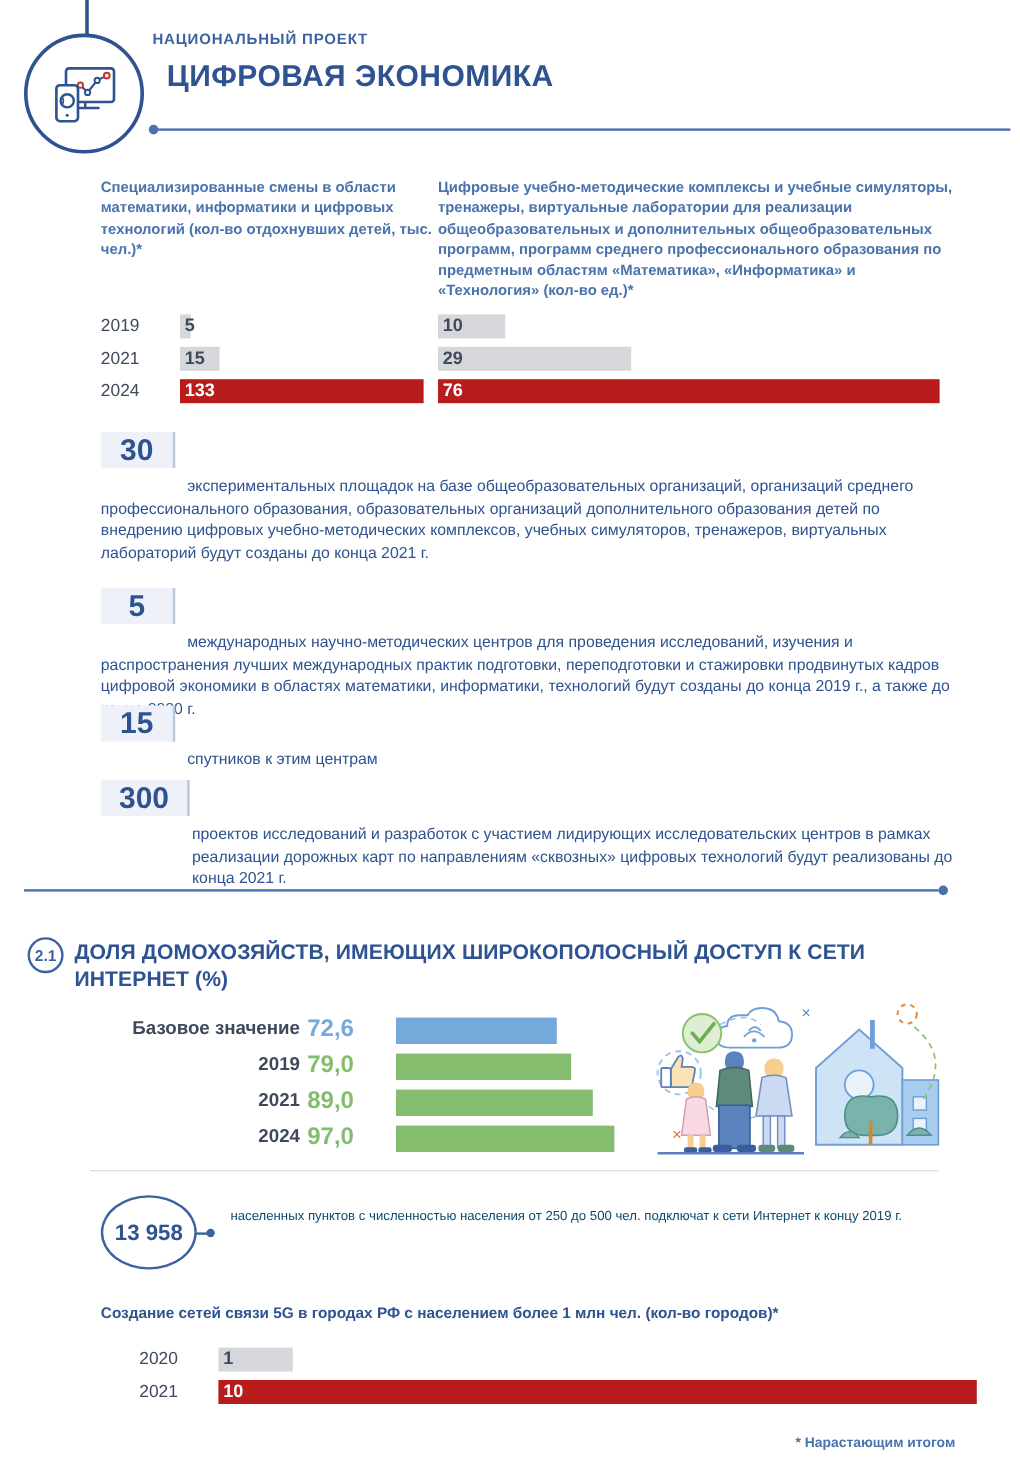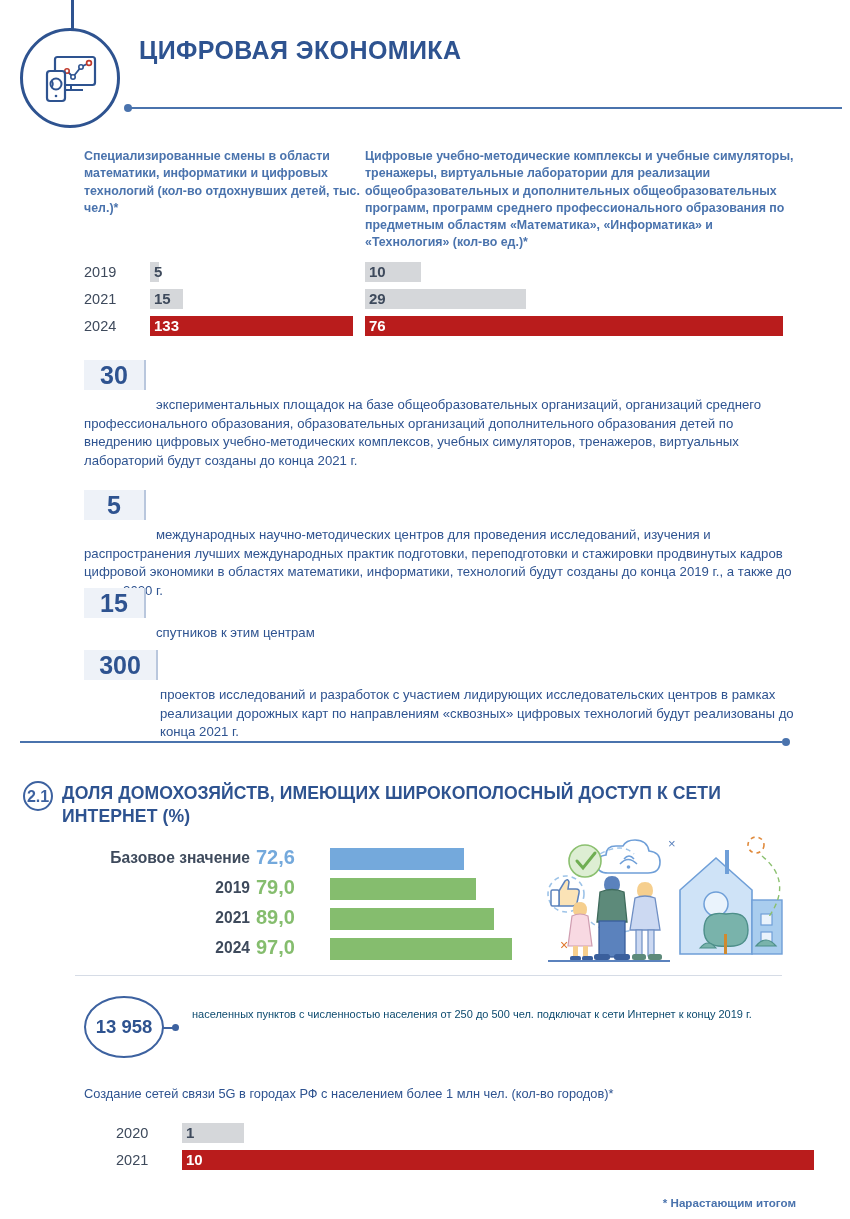--- a/index.html
+++ b/index.html
@@ -94,21 +94,21 @@
   .mid-rule::after {
     content: ""; position: absolute; right: -8px; top: -3px;
     width: 8px; height: 8px; border-radius: 50%; background: #4a73ad;
   }
 
   
   .sec-badge {
     position: absolute; left: 23px; top: 781px;
     width: 30px; height: 30px; border-radius: 50%;
     border: 2px solid #3d62a0; color: #3d62a0;
-    font-size: 16px; font-weight: bold;
+    font-size: 13px; font-weight: bold;
     text-align: center; line-height: 27px;
   }
   .sec-title {
     position: absolute; left: 62px; top: 782px; width: 700px;
     font-size: 17.6px; font-weight: bold; line-height: 23px;
     color: #2e5390; letter-spacing: 0.1px;
   }
 
   
   .bargroup-bb { position: absolute; left: 0; top: 845px; width: 560px; }
@@ -154,21 +154,21 @@
     width: 12px; height: 2px; background: #3d62a0;
   }
   .circle-fact .ctext {
     position: absolute; left: 192px; top: 9px; width: 600px;
     font-size: 11px; line-height: 19px; color: #0c4a6e;
   }
 
   
   .g5-title {
     position: absolute; left: 84px; top: 1086px; width: 720px;
-    font-size: 12.8px; font-weight: normal; color: #2e5390;
+    font-size: 12.8px; font-weight: bold; color: #2e5390;
   }
   .bargroup-5g { position: absolute; left: 0; top: 1123px; width: 850px; padding-left: 32px; }
 
   .footnote {
     position: absolute; right: 54px; top: 1196px;
     font-size: 11.6px; color: #4a73ad; font-weight: bold;
   }
 </style>
 </head>
 <body>
@@ -185,20 +185,21 @@
       <circle cx="42" cy="20" r="2.2" fill="#fff" stroke="#2e5390" stroke-width="1.6"></circle>
       <circle cx="50" cy="16" r="2.4" fill="#fff" stroke="#c0392b" stroke-width="1.7"></circle>
       <path d="M32 38 L32 43 M26 43 L44 43" fill="none" stroke="#2e5390" stroke-width="2"></path>
       <rect x="8" y="24" width="18" height="30" rx="3" fill="#fff" stroke="#2e5390" stroke-width="2.2"></rect>
       <circle cx="17" cy="37" r="5.5" fill="#fff" stroke="#2e5390" stroke-width="2"></circle>
       <path d="M12.5 33.5 a5.5 5.5 0 0 1 0 7" fill="none" stroke="#2e5390" stroke-width="1.6"></path>
       <circle cx="17" cy="49" r="1.3" fill="#2e5390"></circle>
     </svg>
   </div>
   <div class="header-text">
+    <div class="kicker">НАЦИОНАЛЬНЫЙ ПРОЕКТ</div>
     <div class="main-title">ЦИФРОВАЯ ЭКОНОМИКА</div>
   </div>
   <div class="header-rule"></div>
 </div>
 
 <div class="caption-row">
   <div class="cap cap-left">Специализированные смены в области математики, информатики и цифровых технологий (кол-во отдохнувших детей, тыс. чел.)*</div>
   <div class="cap cap-right">Цифровые учебно-методические комплексы и учебные симуляторы, тренажеры, виртуальные лаборатории для реализации общеобразовательных и дополнительных общеобразовательных программ, программ среднего профессионального образования по предметным областям «Математика», «Информатика» и «Технология» (кол-во ед.)*</div>
 </div>
 

